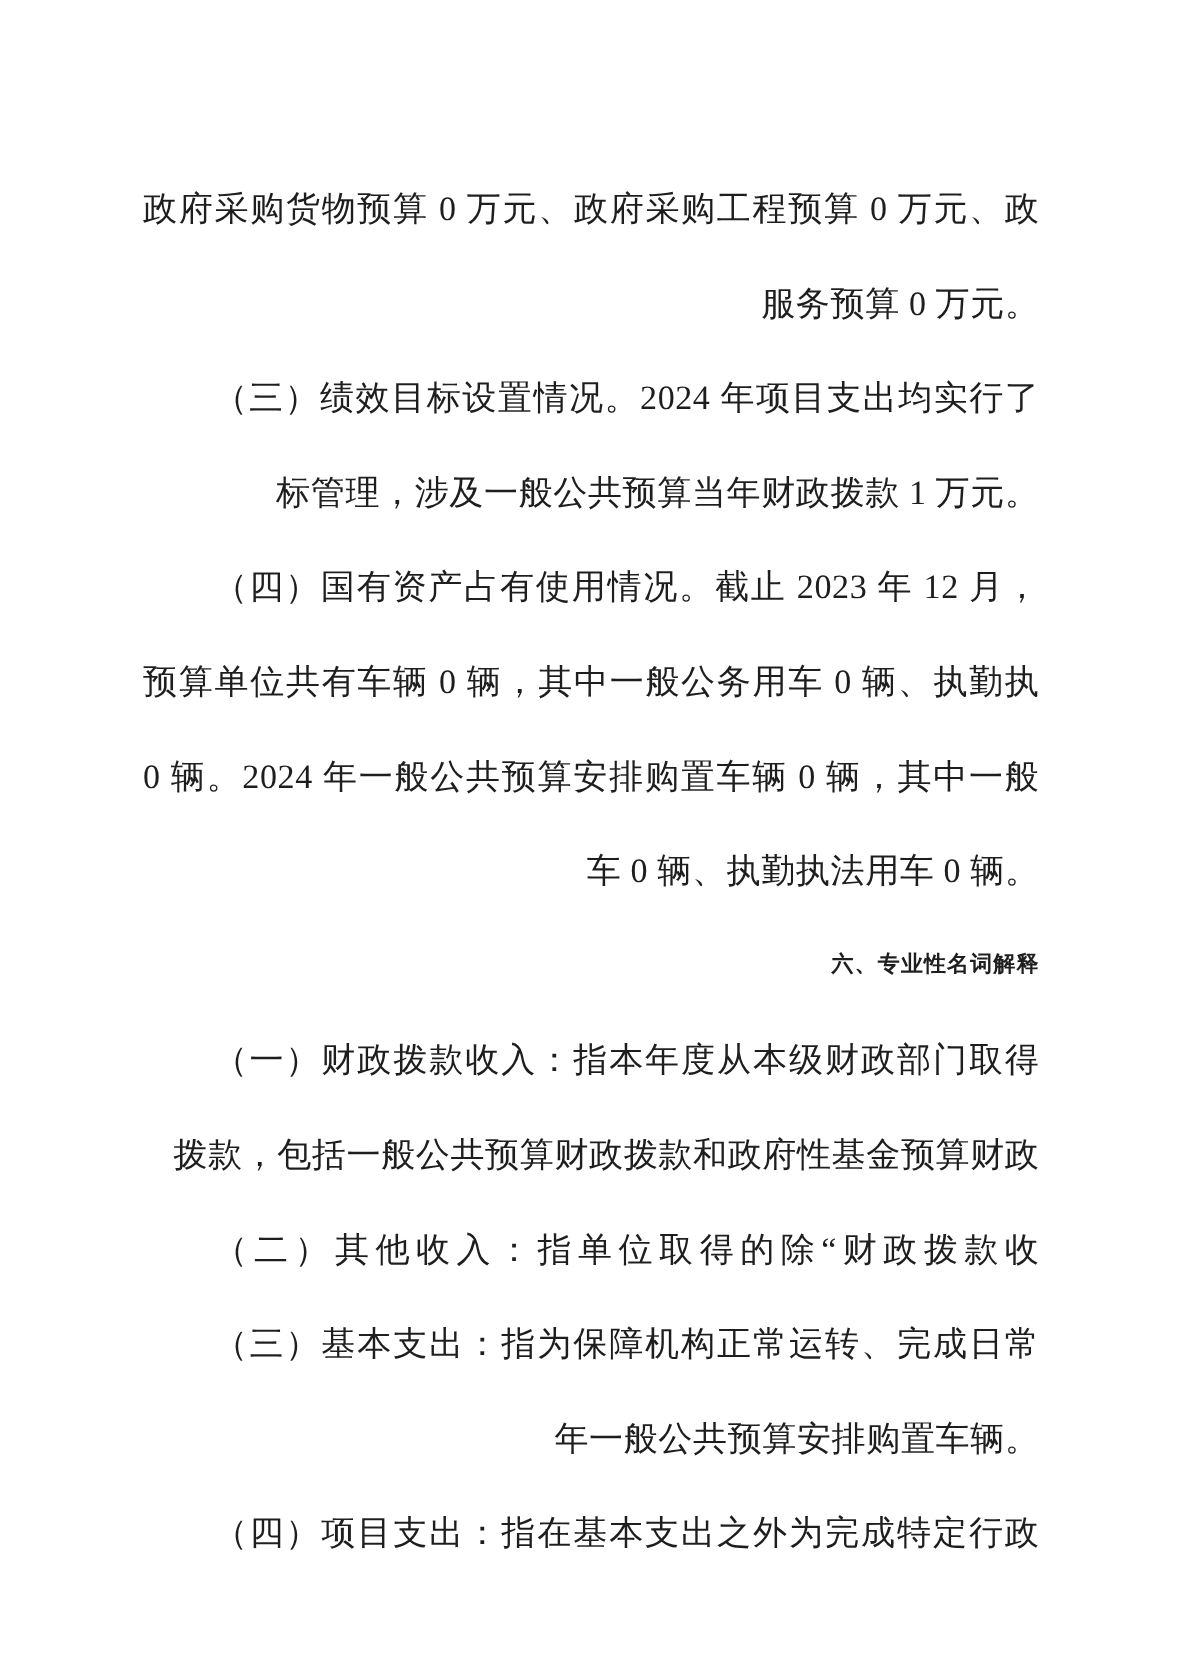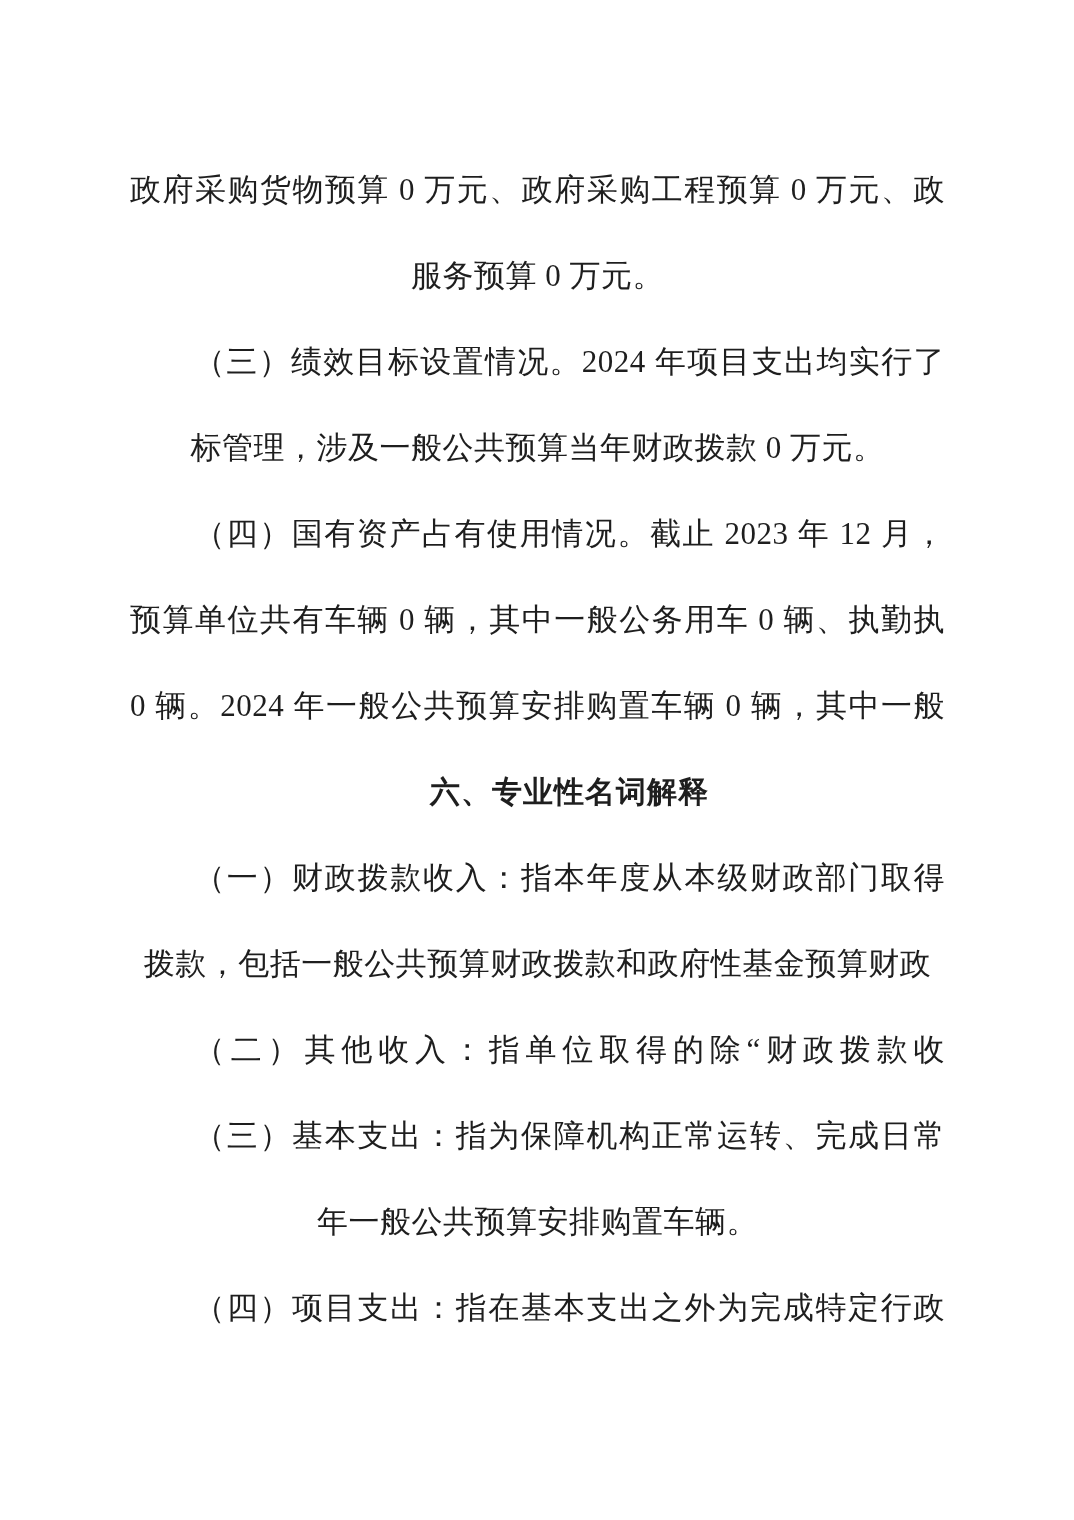--- a/index.html
+++ b/index.html
@@ -16,49 +16,50 @@
     padding: 131px 129px 0 130px;
     overflow: hidden;
   }
   .ln {
     font-family: "Liberation Serif", "DejaVu Serif", serif;
     font-size: 31px;
     line-height: 55px;
     height: 55px;
     color: #1e1e1e;
     overflow: hidden;
-    text-align: center;
+    text-align: right;
     letter-spacing: 0.5px;
   }
   .ln.just {
     text-align: justify;
     text-align-last: justify;
     text-justify: inter-character;
   }
   .ln.ind {
     text-indent: 64px;
   }
   .ln.heading {
     font-family: Liberation Sans, sans-serif;
     font-weight: 700;
-    font-size: 30px;
+    font-size: 20px;
     letter-spacing: 1px;
   }
 </style>
 </head>
 <body>
 
 <div class="page">
   <p class="ln just">政府采购货物预算 0 万元、政府采购工程预算 0 万元、政府采购</p>
   <p class="ln">服务预算 0 万元。</p>
   <p class="ln ind just">（三）绩效目标设置情况。2024 年项目支出均实行了绩效目</p>
-  <p class="ln">标管理，涉及一般公共预算当年财政拨款 0 万元。</p>
+  <p class="ln">标管理，涉及一般公共预算当年财政拨款 1 万元。</p>
   <p class="ln ind just">（四）国有资产占有使用情况。截止 2023 年 12 月，所属各</p>
   <p class="ln just">预算单位共有车辆 0 辆，其中一般公务用车 0 辆、执勤执法用车</p>
   <p class="ln just">0 辆。2024 年一般公共预算安排购置车辆 0 辆，其中一般公务用</p>
+  <p class="ln">车 0 辆、执勤执法用车 0 辆。</p>
   <p class="ln ind heading">六、专业性名词解释</p>
   <p class="ln ind just">（一）财政拨款收入：指本年度从本级财政部门取得的财政</p>
   <p class="ln">拨款，包括一般公共预算财政拨款和政府性基金预算财政拨款。</p>
   <p class="ln ind just">（二）其他收入：指单位取得的除“财政拨款收入”、“事</p>
   <p class="ln ind just">（三）基本支出：指为保障机构正常运转、完成日常工作任</p>
   <p class="ln">年一般公共预算安排购置车辆。</p>
   <p class="ln ind just">（四）项目支出：指在基本支出之外为完成特定行政任务和</p>
 
 </div>
 

